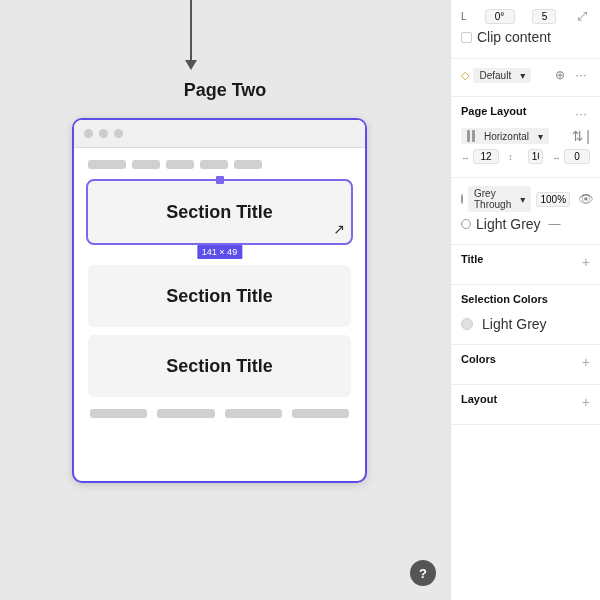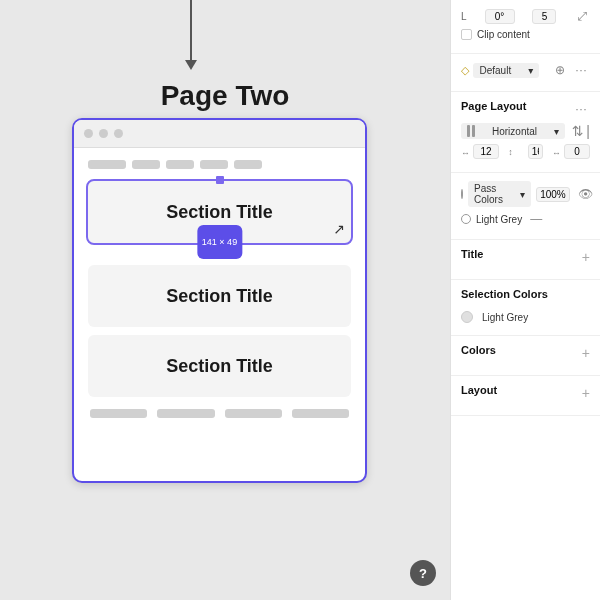--- a/index.html
+++ b/index.html
@@ -42,21 +42,21 @@
       border-right: 6px solid transparent;
       border-top: 10px solid #555;
     }
 
     
     .page-label {
       position: absolute;
       top: 80px;
       left: 50%;
       transform: translateX(-50%);
-      font-size: 28px;
+      font-size: 18px;
       font-weight: 700;
       color: #1a1a1a;
       white-space: nowrap;
     }
 
     
     .browser-mockup {
       position: absolute;
       top: 118px;
       left: 72px;
@@ -147,22 +147,22 @@
 
     
     .dimension-badge {
       position: absolute;
       bottom: -16px;
       left: 50%;
       transform: translateX(-50%);
       background: #5c4ee8;
       color: white;
       font-size: 9px;
-      padding: 12px 5px;
-      border-radius: 6px;
+      padding: 2px 5px;
+      border-radius: 1px;
       white-space: nowrap;
     }
 
     
     .cursor-indicator {
       position: absolute;
       right: 6px;
       bottom: 6px;
       font-size: 14px;
       color: #333;
@@ -221,21 +221,21 @@
     }
 
     .panel-title {
       font-weight: 600;
       font-size: 11px;
       margin-bottom: 6px;
       color: #111;
     }
 
     .panel-value {
-      font-size: 10px;
+      font-size: 14px;
       color: #333;
     }
 
     .icon-btn {
       cursor: pointer;
       color: #888;
       font-size: 12px;
       padding: 1px 3px;
     }
 
@@ -253,21 +253,21 @@
       background: white;
     }
 
     .dropdown-pill {
       background: #f0f0f0;
       border-radius: 3px;
       padding: 2px 6px;
       font-size: 10px;
       display: flex;
       align-items: center;
-      gap: 17px;
+      gap: 9px;
       cursor: pointer;
     }
 
     .layout-icon {
       display: flex;
       gap: 2px;
       align-items: center;
     }
     .layout-bar {
       width: 3px;
@@ -443,21 +443,21 @@
         <span style="font-size:9px;color:#888;">↔</span>
         <input class="panel-input" value="0" style="width: 26px;">
       </div>
     </div>
   </div>
 
   <div class="panel-section">
     <div class="layer-row">
       <div class="layer-dot"></div>
       <span class="dropdown-pill">
-        <span>Pass Colors</span>
+        <span>Grey Through</span>
         <span>▾</span>
       </span>
       <input class="panel-input" value="100%" style="width: 34px;">
       <span class="icon-btn">👁</span>
     </div>
     <div class="layer-row">
       <div class="layer-dot"></div>
       <span class="panel-value">Light Grey</span>
       <span class="icon-btn">—</span>
     </div>

